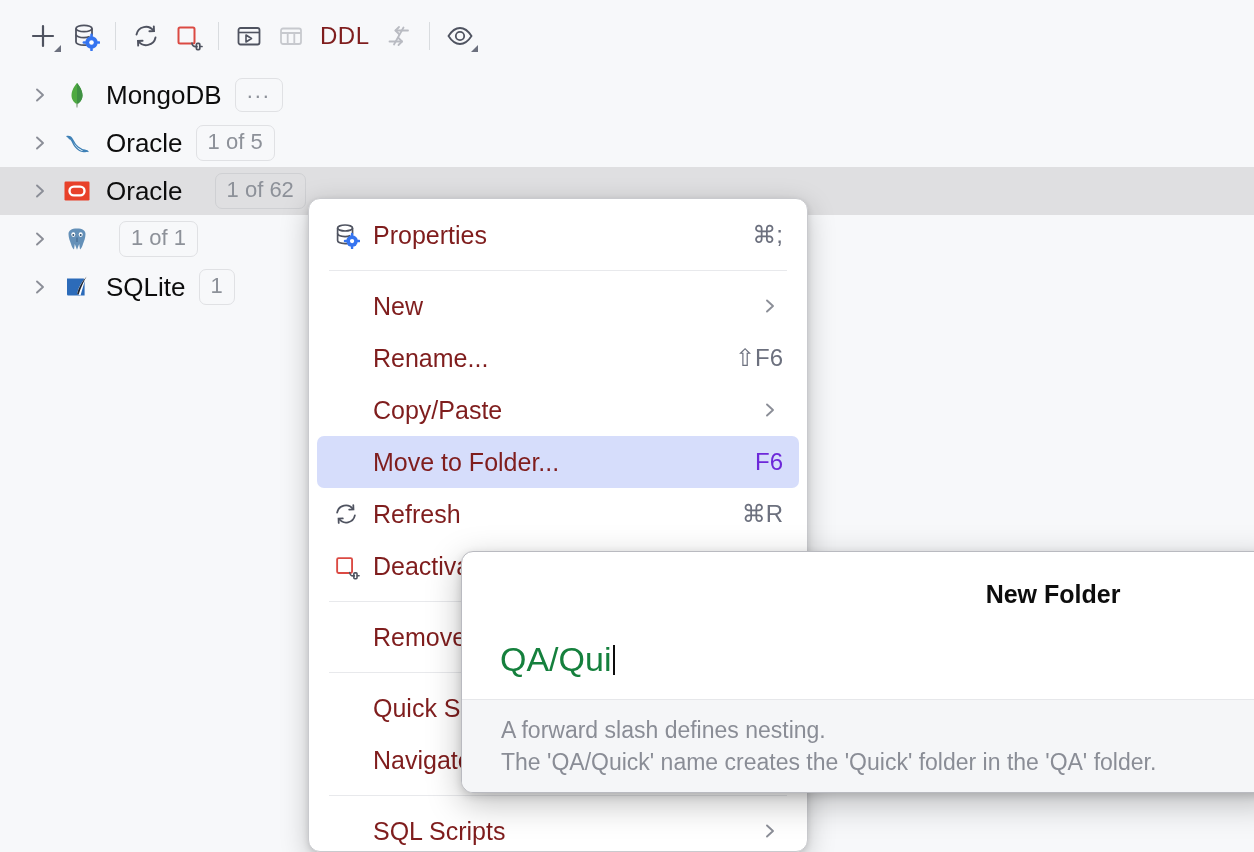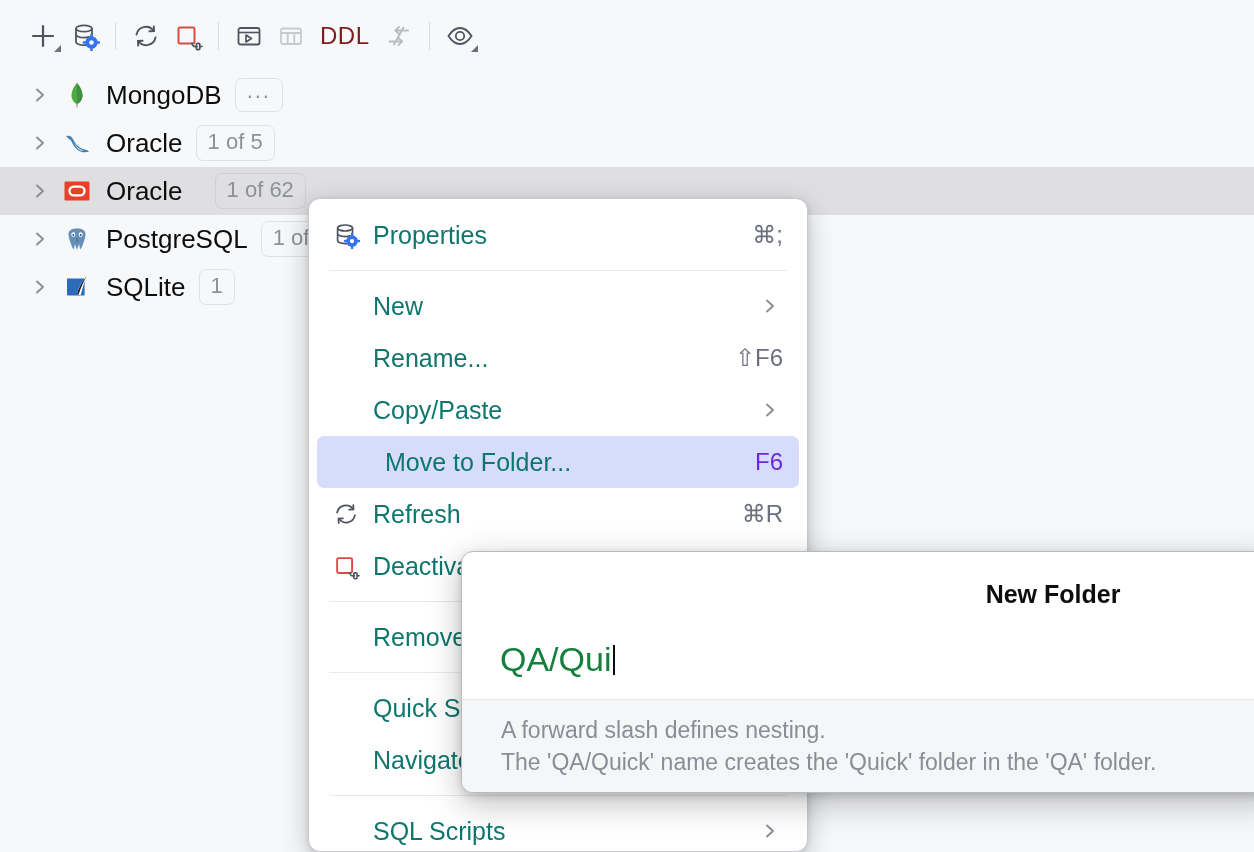--- a/index.html
+++ b/index.html
@@ -144,36 +144,35 @@
     height: 52px;
     display: flex;
     align-items: center;
     margin: 0 8px;
     border-radius: 7px;
     cursor: default;
     box-sizing: border-box;
   }
   .menu-item.highlighted {
     background: #d6ddfb;
-    gap: 12px;
   }
   .mi-icon {
     width: 30px;
     height: 30px;
     margin-left: 14px;
     margin-right: 12px;
     display: flex;
     align-items: center;
     justify-content: center;
     flex: 0 0 auto;
   }
   .mi-icon.empty { }
   .mi-label {
     font-size: 25px;
-    color: #0f766e;
+    color: #7f1d1d;
     white-space: nowrap;
     font-family: "Liberation Sans", sans-serif;
     text-align: center;
   }
   .mi-shortcut {
     margin-left: auto;
     margin-right: 16px;
     font-size: 24px;
     color: #6c707e;
     white-space: nowrap;
@@ -425,21 +424,20 @@
     <span class="db-icon">
       <svg width="28" height="28" viewBox="0 0 28 28">
         <path d="M5.5 9 C5.5 5.5 8.5 3.5 14 3.5 C19.5 3.5 22.5 5.5 22.5 9 C22.5 13 21 16 20 19 C19.3 21.2 18.4 23.5 17 24.5 L16.2 19 L14 24.8 L11.8 19 L11 24.5 C9.6 23.5 8.7 21.2 8 19 C7 16 5.5 13 5.5 9 Z" fill="#6490B8"></path>
         <ellipse cx="10.3" cy="9.6" rx="2" ry="2.4" fill="#ffffff"></ellipse>
         <ellipse cx="17.7" cy="9.6" rx="2" ry="2.4" fill="#ffffff"></ellipse>
         <circle cx="10.3" cy="10" r="1" fill="#2c4d6d"></circle>
         <circle cx="17.7" cy="10" r="1" fill="#2c4d6d"></circle>
         <path d="M14 12.5 L14 17" stroke="#41688f" stroke-width="1.1"></path>
       </svg>
     </span>
-    <span class="tree-label">PostgreSQL</span>
     <span class="badge">1 of 1</span>
   </div>
 
   <div class="tree-row">
     <span class="chevron">
       <svg width="18" height="18" viewBox="0 0 18 18">
           <path d="M6 3.5 L12 9 L6 14.5" stroke="#8b8e97" stroke-width="1.9" fill="none" stroke-linecap="round" stroke-linejoin="round"></path>
         </svg>
     </span>
     <span class="db-icon">

